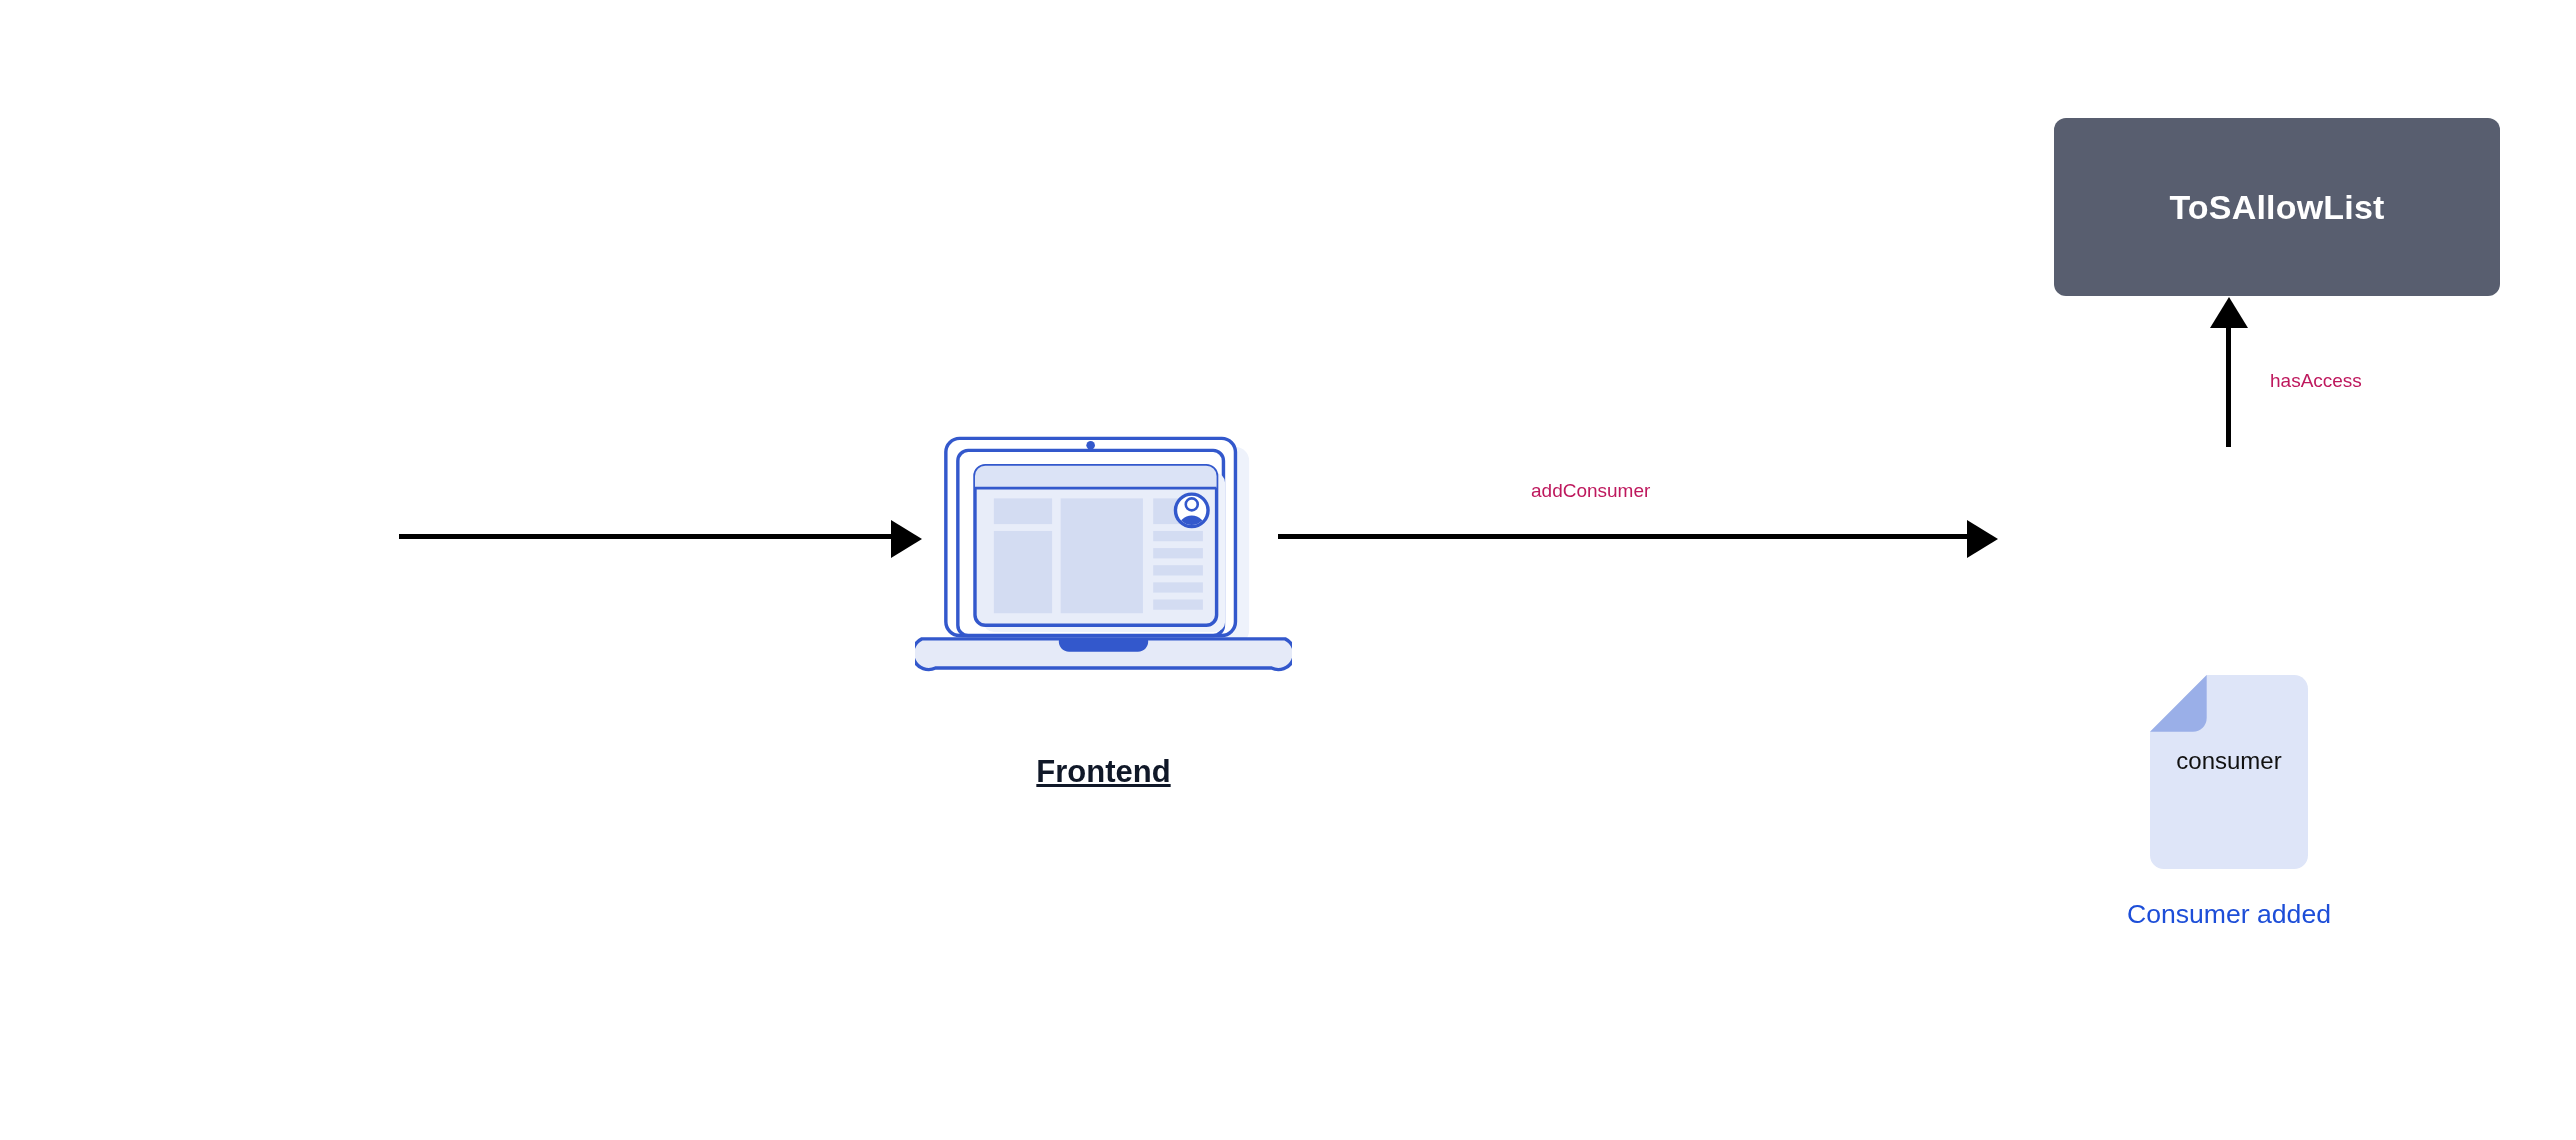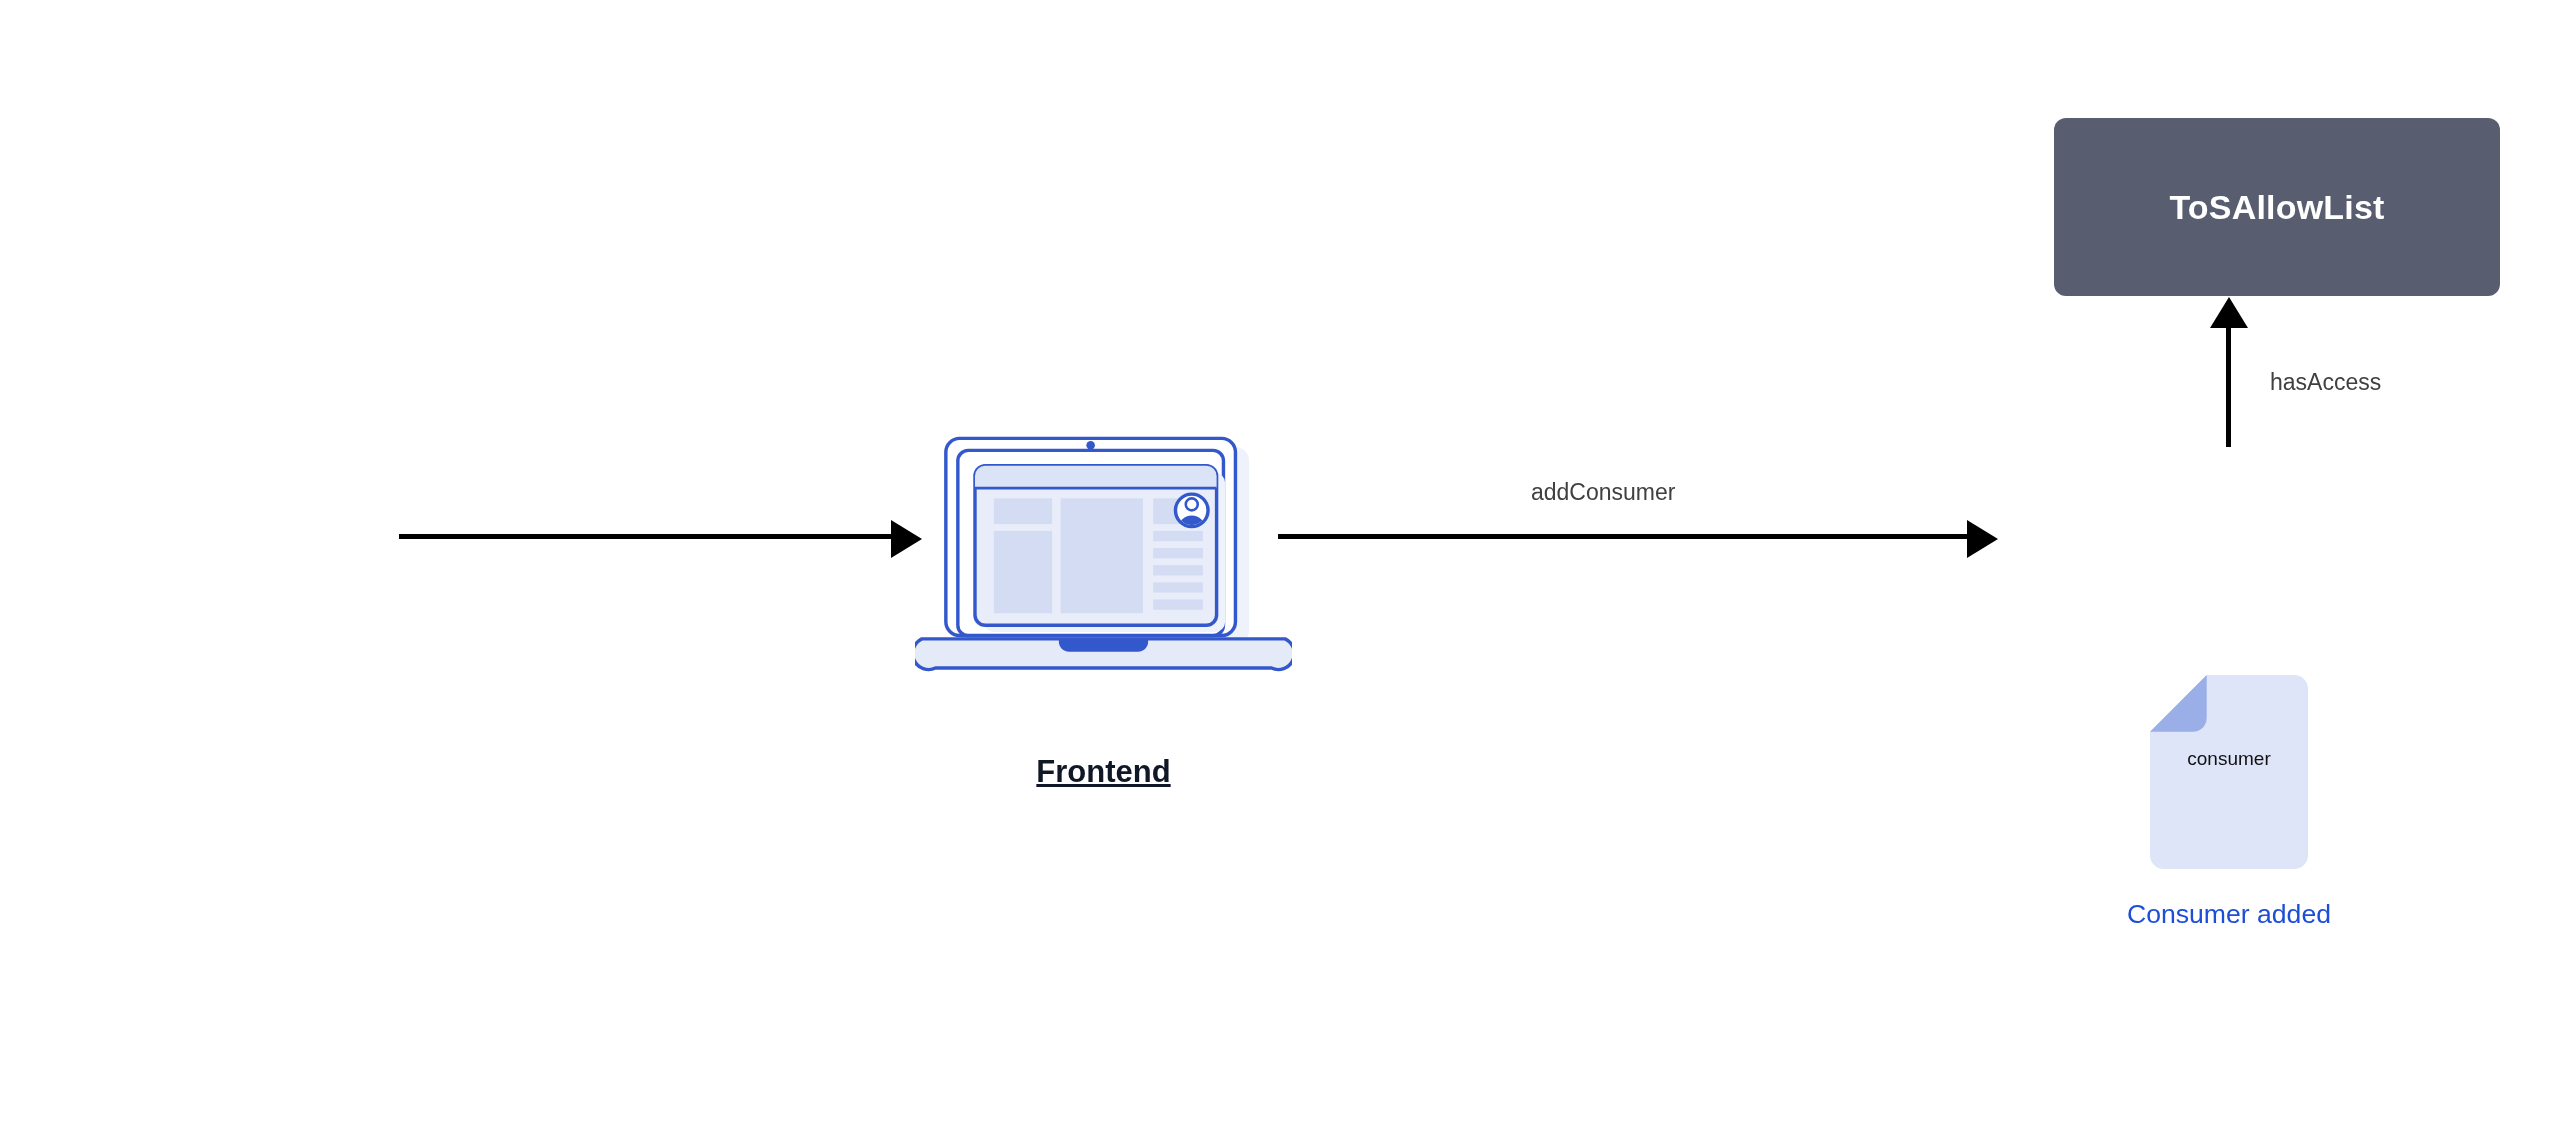--- a/index.html
+++ b/index.html
@@ -82,22 +82,22 @@
   .arrow-head-up {
     position: absolute;
     width: 0; height: 0;
     border-left: 19px solid transparent;
     border-right: 19px solid transparent;
     border-bottom: 31px solid #000000;
   }
 
   .edge-label {
     position: absolute;
-    color: #404040;
-    font-size: 23px;
+    color: #be185d;
+    font-size: 19px;
     line-height: 1;
     white-space: nowrap;
   }
 
   
   #edge-eoa-frontend-line { left: 399px;  top: 534px; width: 493px; }
   #edge-eoa-frontend-head { left: 891px; top: 520px; }
 
   
   #edge-frontend-router-line { left: 1278px; top: 534px; width: 690px; }
@@ -124,21 +124,21 @@
     font-size: 26.6px;
     line-height: 1;
     white-space: nowrap;
   }
   #doc-consumer-text {
     position: absolute;
     left: 0; top: 74px;
     width: 158px;
     text-align: center;
     color: #111111;
-    font-size: 19px;
+    font-size: 24px;
     line-height: 1;
     pointer-events: none;
   }
 </style>
 </head>
 <body>
 
 <div id="diagram-canvas">
 
 

